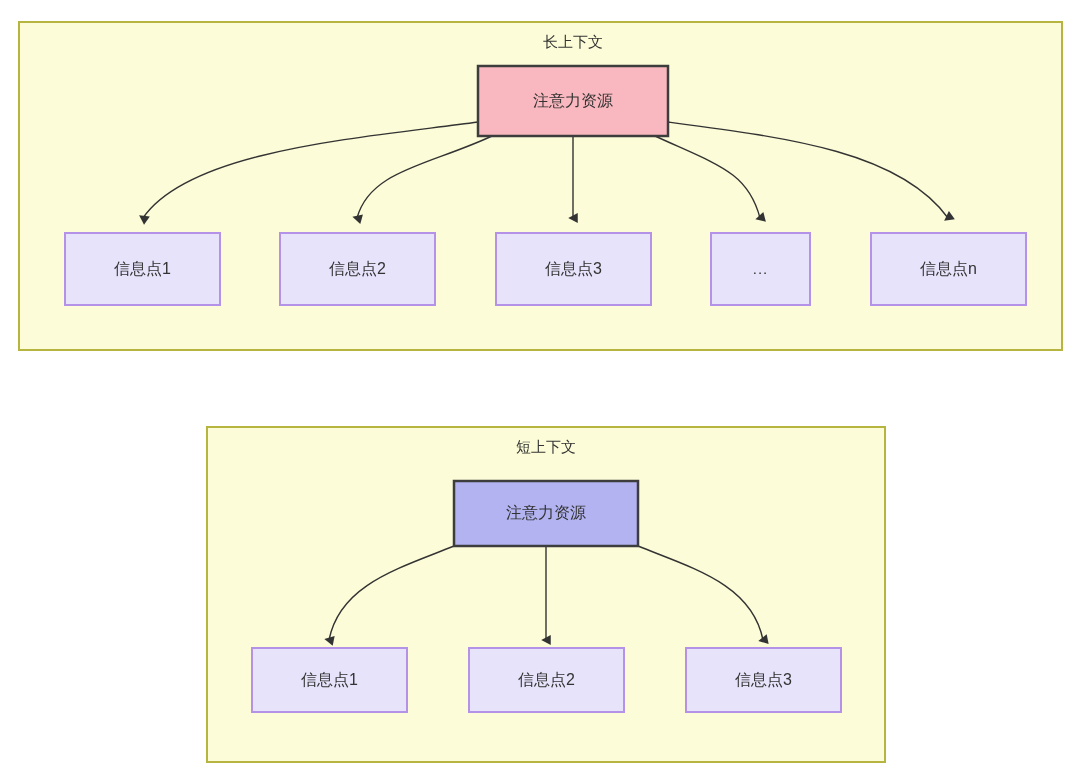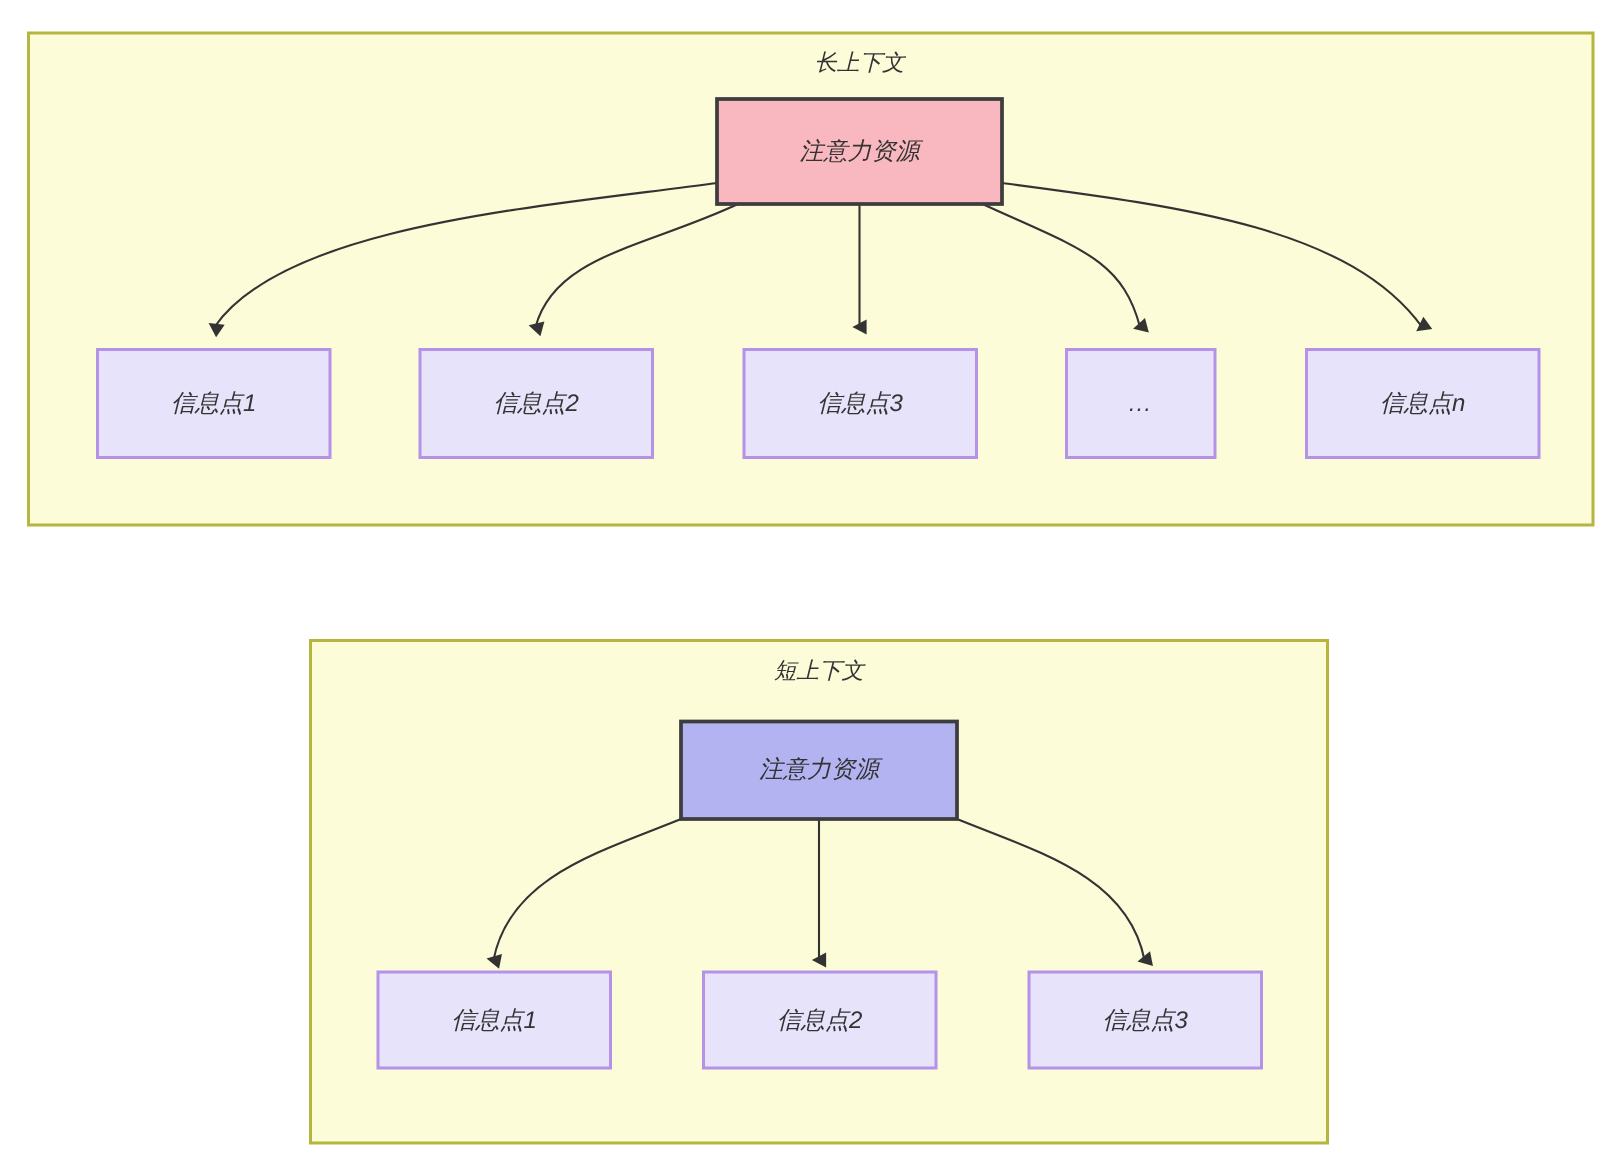--- a/index.html
+++ b/index.html
@@ -13,21 +13,20 @@
     position: relative;
     font-family: "Liberation Sans", "DejaVu Sans", sans-serif;
     overflow: hidden;
   }
   #diagram-root {
     position: absolute;
     left: 0;
     top: 0;
     width: 884px;
     height: 774px;
-    font-style: italic;
   }
   svg.diagram-svg {
     position: absolute;
     left: 0;
     top: 0;
     width: 1080px;
     height: 774px;
     display: block;
   }
   .panel-label,

